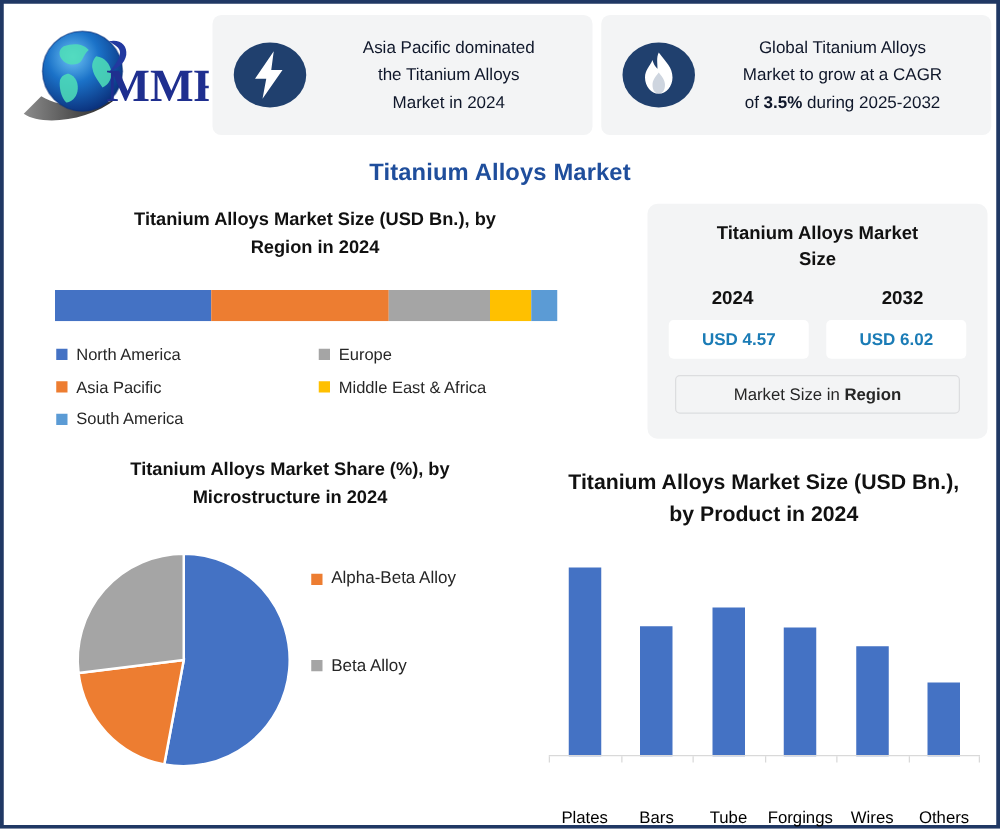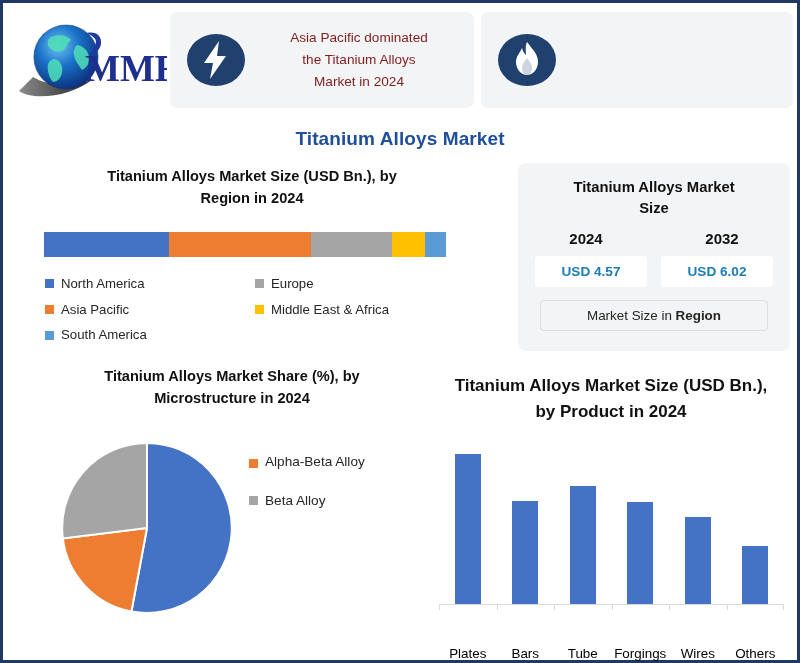--- a/index.html
+++ b/index.html
@@ -41,21 +41,21 @@
     width:60px;height:60px;
     margin-left:16px;margin-right:10px;
   }
   .card-icon svg{display:block;}
 
   .card-text{
     flex:1 1 auto;
     text-align:center;
     font-size:13.6px;
     line-height:1.62;
-    color:#7f1d1d;
+    color:#0f172a;
     padding-right:12px;
   }
   .card-text b{font-weight:bold;}
 
   
   #main-title{
     position:absolute;left:0;top:125px;width:794px;
     text-align:center;
     font-size:19px;font-weight:bold;
     color:#1f4e9c;
@@ -145,21 +145,21 @@
   #pie-area{position:relative;height:215px;}
   #pie-svg{position:absolute;left:40px;top:28px;}
   #pie-legend{position:absolute;left:232px;top:42px;width:195px;}
   .pie-lg{
     display:flex;align-items:flex-start;
     font-size:13.6px;color:#262626;
     line-height:1.4;
   }
   .pie-lg .lg-swatch{margin-top:5px;width:9px;height:9px;}
   #pie-lg-0{margin-bottom:28px;}
-  #pie-lg-1{margin-bottom:20px;align-items:center;}
+  #pie-lg-1{margin-bottom:52px;align-items:center;}
 
   
   #prod-block{position:absolute;left:428px;top:370px;width:360px;}
   #prod-title{
     text-align:center;
     font-size:17px;font-weight:bold;color:#111111;
     line-height:1.5;
   }
   #prod-chart{
     position:relative;
@@ -250,20 +250,25 @@
     </div>
 
     <div class="info-card" id="card-cagr">
       <div class="card-icon">
         <svg width="60" height="60" viewBox="0 0 60 60" xmlns="http://www.w3.org/2000/svg">
           <ellipse cx="30" cy="30" rx="29" ry="26" fill="#20406e"></ellipse>
           <path d="M30 12 c6 8 11 12 11 20 c0 7 -5 13 -11 13 c-6 0 -11 -6 -11 -13 c0 -6 4 -9 6 -14 c1 4 3 6 4 7 c0 -5 -1 -9 1 -13 z" fill="#ffffff"></path>
           <path d="M30 28 c3 4 5 6 5 10 c0 4 -2 7 -5 7 c-3 0 -5 -3 -5 -7 c0 -4 2 -6 5 -10 z" fill="#20406e" opacity="0.22"></path>
         </svg>
       </div>
+      <div class="card-text">
+        <div>Global Titanium Alloys</div>
+        <div>Market to grow at a CAGR</div>
+        <div><span>of </span><b>3.5%</b><span> during 2025-2032</span></div>
+      </div>
     </div>
   </div>
 
   <div id="main-title">Titanium Alloys Market</div>
 
   <div id="region-block">
     <div id="region-title">
       <div>Titanium Alloys Market Size (USD Bn.), by</div>
       <div>Region in 2024</div>
     </div>

